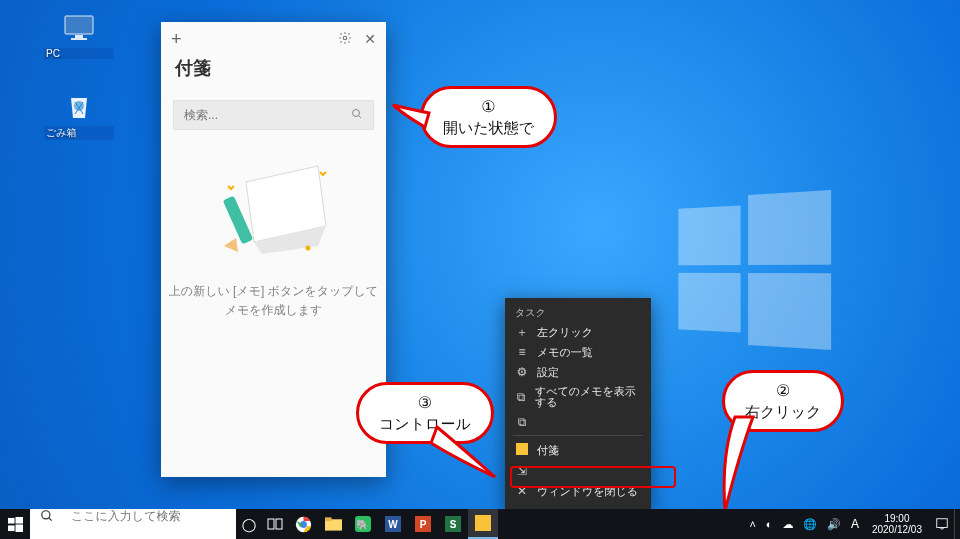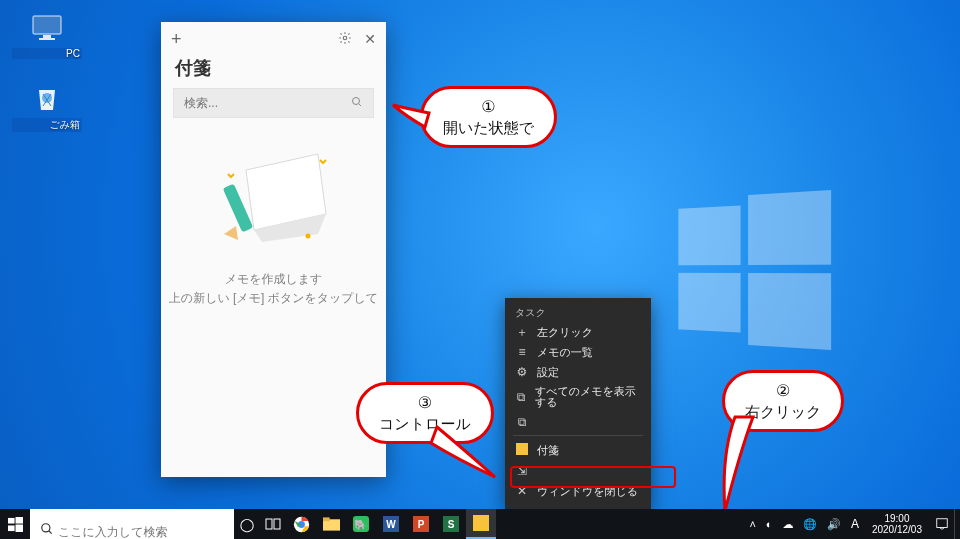--- a/index.html
+++ b/index.html
@@ -1,31 +1,31 @@
 <!DOCTYPE html>
 <html><head>
 <meta charset="utf-8">
 <style>
 * { margin: 0; padding: 0; box-sizing: border-box; font-family: "Segoe UI", "Yu Gothic UI", Meiryo, sans-serif; }
 html, body { width: 960px; height: 539px; overflow: hidden; }
 #desktop { position: relative; width: 960px; height: 539px; background: radial-gradient(circle at 62% 42%, #3aa8ff 0%, #1b87e8 35%, #0a6ddb 65%, #085ec2 100%); }
 
 
-.dicon { position: absolute; width: 70px; text-align: right; cursor: default; }
+.dicon { position: absolute; width: 70px; text-align: left; cursor: default; margin-left: 32px; }
 .dicon .ic { width: 36px; height: 36px; margin: 0 auto 2px; }
 .dicon .lbl { color: #fff; font-size: 10px; text-shadow: 0 1px 2px rgba(0,0,0,.6); background: rgba(10,60,150,.25); padding: 0 2px; }
 
 
 #sticky { position: absolute; left: 161px; top: 22px; width: 225px; height: 455px; background: #fafafa; box-shadow: 0 6px 24px rgba(0,0,0,.4); }
 #sticky .titlebar { height: 34px; display: flex; align-items: center; padding: 0 10px; }
 #sticky .titlebar .plus { font-size: 18px; color: #666; cursor: pointer; }
 #sticky .titlebar .spacer { flex: 1; }
 #sticky .titlebar .gear, #sticky .titlebar .close { color: #666; margin-left: 12px; cursor: pointer; font-size: 14px; }
 #sticky h2 { font-size: 18px; font-weight: 700; padding: 0 14px 8px; color: #333; }
-#sticky .search { margin: 0 12px 6px; background: #ebebeb; border: 1px solid #e2e2e2; height: 30px; display: flex; align-items: center; padding: 0 10px; }
+#sticky .search { margin: 12px 12px 6px; background: #ebebeb; border: 1px solid #e2e2e2; height: 30px; display: flex; align-items: center; padding: 0 10px; }
 #sticky .search input { flex: 1; border: none; background: transparent; outline: none; font-size: 12px; color: #666; }
 #sticky .search .mag { color: #888; font-size: 12px; }
 #sticky .empty { padding-top: 20px; text-align: center; }
 #sticky .illus { width: 120px; height: 110px; margin: 0 auto 16px; position: relative; }
 #sticky .hint { color: #808080; font-size: 12px; line-height: 1.6; }
 
 
 #winlogo { position: absolute; left: 670px; top: 195px; width: 160px; height: 150px; opacity: .45; transform: perspective(400px) rotateY(-18deg); }
 #winlogo div { position: absolute; background: rgba(255,255,255,.8); }
 
@@ -43,21 +43,21 @@
 
 .callout { position: absolute; background: #fff; border: 3px solid #e40000; border-radius: 999px; padding: 8px 20px; text-align: center; font-size: 15px; color: #111; line-height: 1.3; pointer-events: none; }
 .callout .num { display: block; font-size: 16px; }
 .callout svg.tail { position: absolute; overflow: visible; }
 
 
 #taskbar { position: absolute; left: 0; right: 0; bottom: 0; height: 30px; background: #101318; display: flex; align-items: stretch; color: #fff; }
 #taskbar .btn { display: flex; align-items: center; justify-content: center; width: 30px; cursor: pointer; }
 #start { width: 36px; }
 #start svg { width: 15px; height: 15px; }
-#searchbox { flex: 0 0 204px; background: #fff; color: #555; display: flex; align-items: flex-end; gap: 4px; padding: 0 10px; font-size: 12px; }
+#searchbox { flex: 0 0 204px; background: #fff; color: #555; display: flex; align-items: flex-start; gap: 17px; padding: 0 10px; font-size: 12px; }
 #searchbox .mag { color: #333; }
 #searchbox input { border: none; outline: none; flex: 1; font-size: 12px; background: transparent; }
 .tbicon { width: 26px; height: 30px; display: flex; align-items: center; justify-content: center; font-size: 13px; cursor: pointer; }
 .tbicon.app { width: 30px; }
 .tbicon.active { background: rgba(255,255,255,.14); border-bottom: 2px solid #76b9ed; height: 30px; box-sizing: border-box; }
 #tray { margin-left: auto; display: flex; align-items: stretch; }
 .tray-item { display: flex; align-items: center; justify-content: center; padding: 0 5px; font-size: 11px; cursor: pointer; }
 #clock { display: flex; flex-direction: column; align-items: center; justify-content: center; font-size: 10px; line-height: 1.1; padding: 0 8px; }
 #showdesktop { width: 6px; border-left: 1px solid #444; }
 
@@ -72,21 +72,21 @@
   <div class="dicon" style="left:12px;top:10px;">
     <div class="ic">
       <svg viewBox="0 0 36 36">
           <rect x="4" y="6" width="28" height="18" rx="1" fill="#3c7ec7" stroke="#dfe9f5"></rect>
           <rect x="14" y="25" width="8" height="3" fill="#dfe9f5"></rect>
           <rect x="10" y="28" width="16" height="2" fill="#dfe9f5"></rect>
         </svg>
     </div>
     <div class="lbl">PC</div>
   </div>
-  <div class="dicon" style="left:12px;top:80px;">
+  <div class="dicon" style="left:12px;top:88px;">
     <div class="ic">
       <svg viewBox="0 0 36 36">
           <path d="M10 10h16l-2 20H12z" fill="#eaf3fb"></path>
           <path d="M14 14l8 12M22 14l-8 12" stroke="#3c7ec7" stroke-width="1"></path>
           <circle cx="18" cy="18" r="5" fill="#1c8ad6" opacity=".6"></circle>
         </svg>
     </div>
     <div class="lbl">ごみ箱</div>
   </div>
 
@@ -124,22 +124,22 @@
         <svg viewBox="0 0 120 110">
           <polygon points="32,26 104,10 112,70 40,86" fill="#ffffff" stroke="#d9d9d9"></polygon>
           <polygon points="40,86 112,70 104,90 48,98" fill="#e6e6e6"></polygon>
           <rect x="18" y="40" width="12" height="48" rx="3" transform="rotate(-24 24 64)" fill="#3fbfa3"></rect>
           <polygon points="10,90 22,82 24,96" fill="#f2c27a"></polygon>
           <circle cx="94" cy="92" r="2.5" fill="#f4b400"></circle>
           <path d="M14 30l3 3 3-3" stroke="#f4b400" stroke-width="2" fill="none"></path>
           <path d="M106 16l3 3 3-3" stroke="#f4b400" stroke-width="2" fill="none"></path>
         </svg>
       </div>
+      <div class="hint">上の新しい [メモ] ボタンをタップして</div>
       <div class="hint">メモを作成します</div>
-      <div class="hint">上の新しい [メモ] ボタンをタップして</div>
     </div>
   </div>
 
   <div id="jump">
     <div class="section-title">タスク</div>
     <div id="jump-items">
         <div class="item">
           <span class="jicon">＋</span>
           <span>左クリック</span>
         </div>

